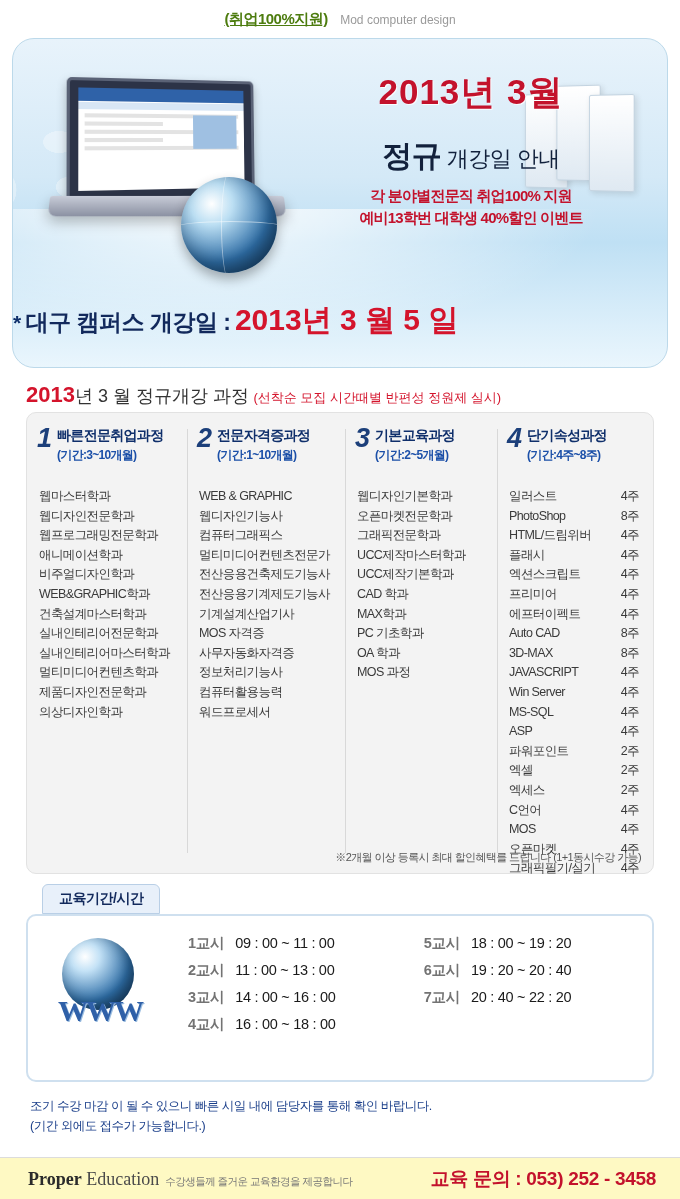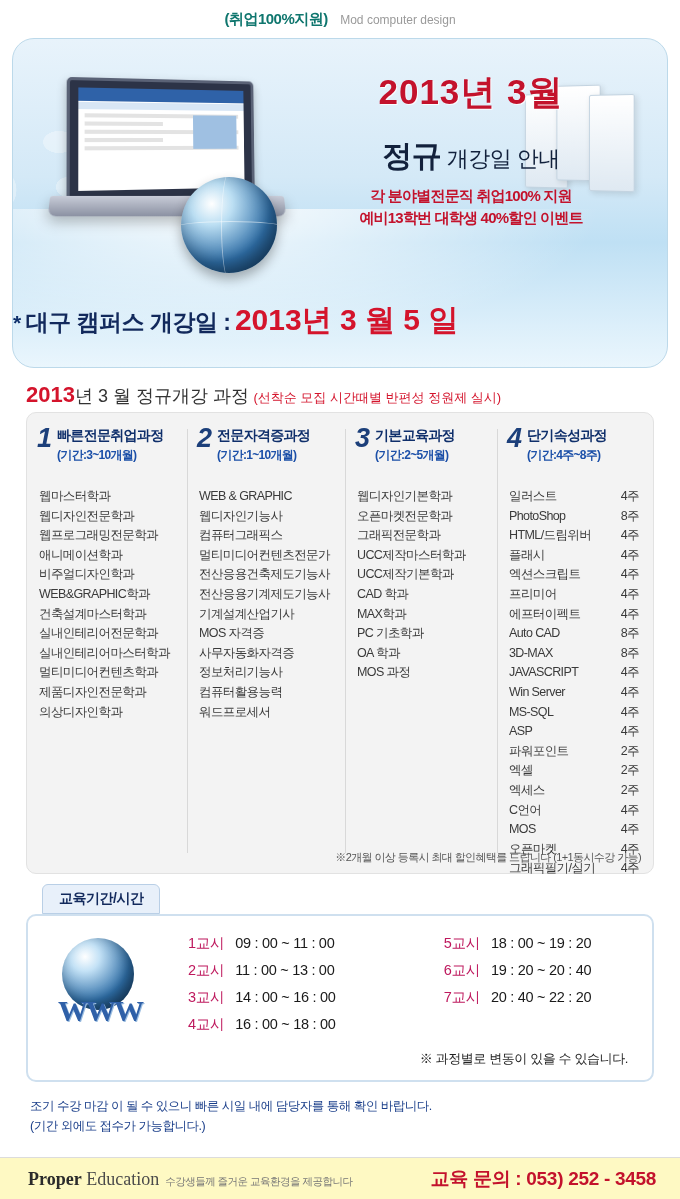--- a/index.html
+++ b/index.html
@@ -12,21 +12,21 @@
     position:relative;
     overflow:hidden;
   }
 
   
   .topline {
     position:absolute; top:10px; left:0; width:680px; height:24px;
     text-align:center;
   }
   .topline .t1 {
-    color:#0f766e; font-weight:bold; font-size:15px; letter-spacing:-0.5px;
+    color:#4d7c0f; font-weight:bold; font-size:15px; letter-spacing:-0.5px;text-decoration:underline;
   }
   .topline .t2 {
     color:#9a9a9a; font-size:12px; margin-left:8px;
   }
 
   
   .hero {
     position:absolute; top:38px; left:12px; width:656px; height:330px;
     border-radius:22px;
     background:linear-gradient(to bottom,#e8f3fb 0%, #d4e9f7 42%, #bfe0f4 62%, #eaf6fd 100%);
@@ -199,23 +199,23 @@
     position:absolute; left:26px; top:78px; width:92px; text-align:center;
     font-family:"Liberation Serif", serif;
     font-weight:bold; font-size:30px; color:#2f60a8;
     letter-spacing:-2px;
     text-shadow:1px 1px 0 #9bbde0;
   }
   .sched-rows {
     position:absolute; left:160px; top:18px; width:460px;
   }
   .srow { height:27px; font-size:14.5px; color:#1a1a1a; letter-spacing:-0.3px; white-space:nowrap;}
-  .srow .lbl { font-weight:normal; color:#be185d; }
+  .srow .lbl { font-weight:bold; color:#737373; }
   .srow .c-a { display:inline-block; width:232px; }
-  .srow .c-b { display:inline-block;margin-left:20px; }
+  .srow .c-b { display:inline-block; }
   .sched-note {
     position:absolute; right:24px; bottom:12px; font-size:13px; color:#222; letter-spacing:-0.4px;
   }
 
   
   .fnotes {
     position:absolute; top:1096px; left:30px; width:600px;
   }
   .fnotes div {
     color:#1b3f8a; font-size:12.5px; line-height:20px; letter-spacing:-0.5px;
@@ -474,21 +474,20 @@
     </div>
     <div class="srow">
       <span class="c-a"><span class="lbl">3교시</span>&nbsp;&nbsp;&nbsp;<span>14 : 00 ~ 16 : 00</span></span>
       <span class="c-b"><span class="lbl">7교시</span>&nbsp;&nbsp;&nbsp;<span>20 : 40 ~ 22 : 20</span></span>
     </div>
     <div class="srow">
       <span class="c-a"><span class="lbl">4교시</span>&nbsp;&nbsp;&nbsp;<span>16 : 00 ~ 18 : 00</span></span>
     </div>
   </div>
 
-  <div class="sched-note">※ 과정별로 변동이 있을 수 있습니다.</div>
 </div>
 
 <div class="fnotes">
   <div>조기 수강 마감 이 될 수 있으니 빠른 시일 내에 담당자를 통해 확인 바랍니다.</div>
   <div>(기간 외에도 접수가 가능합니다.)</div>
 </div>
 
 <div class="botbar">
   <div class="brand">
     <b>Proper</b><span> Education</span><span class="brand-sub">수강생들께 즐거운 교육환경을 제공합니다</span>

